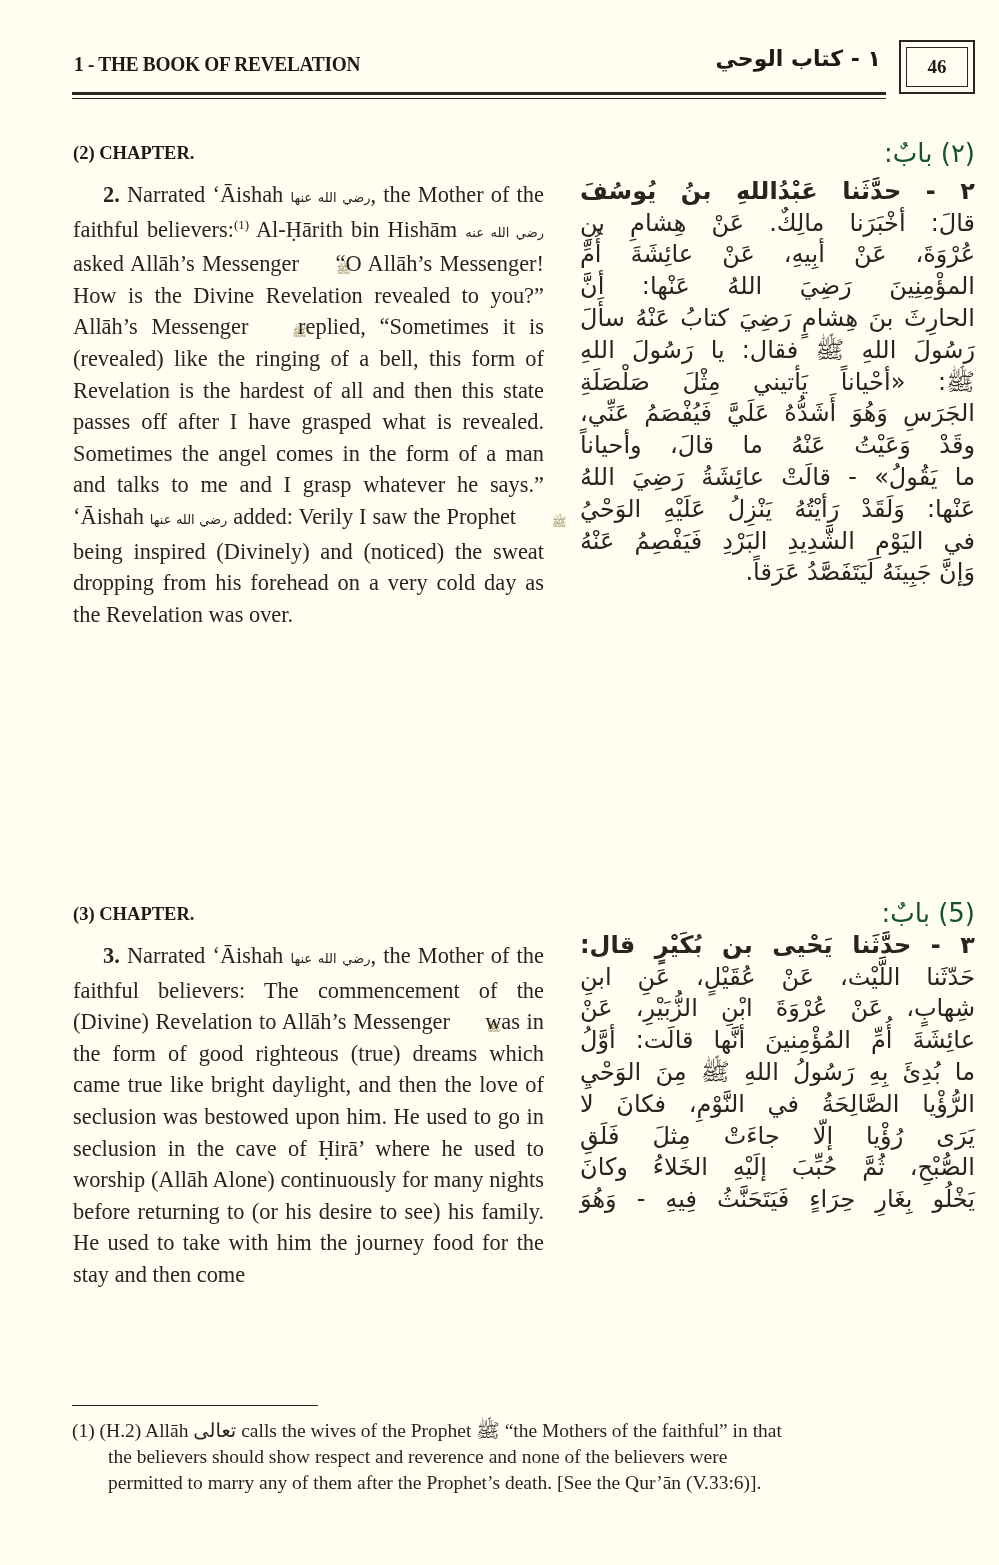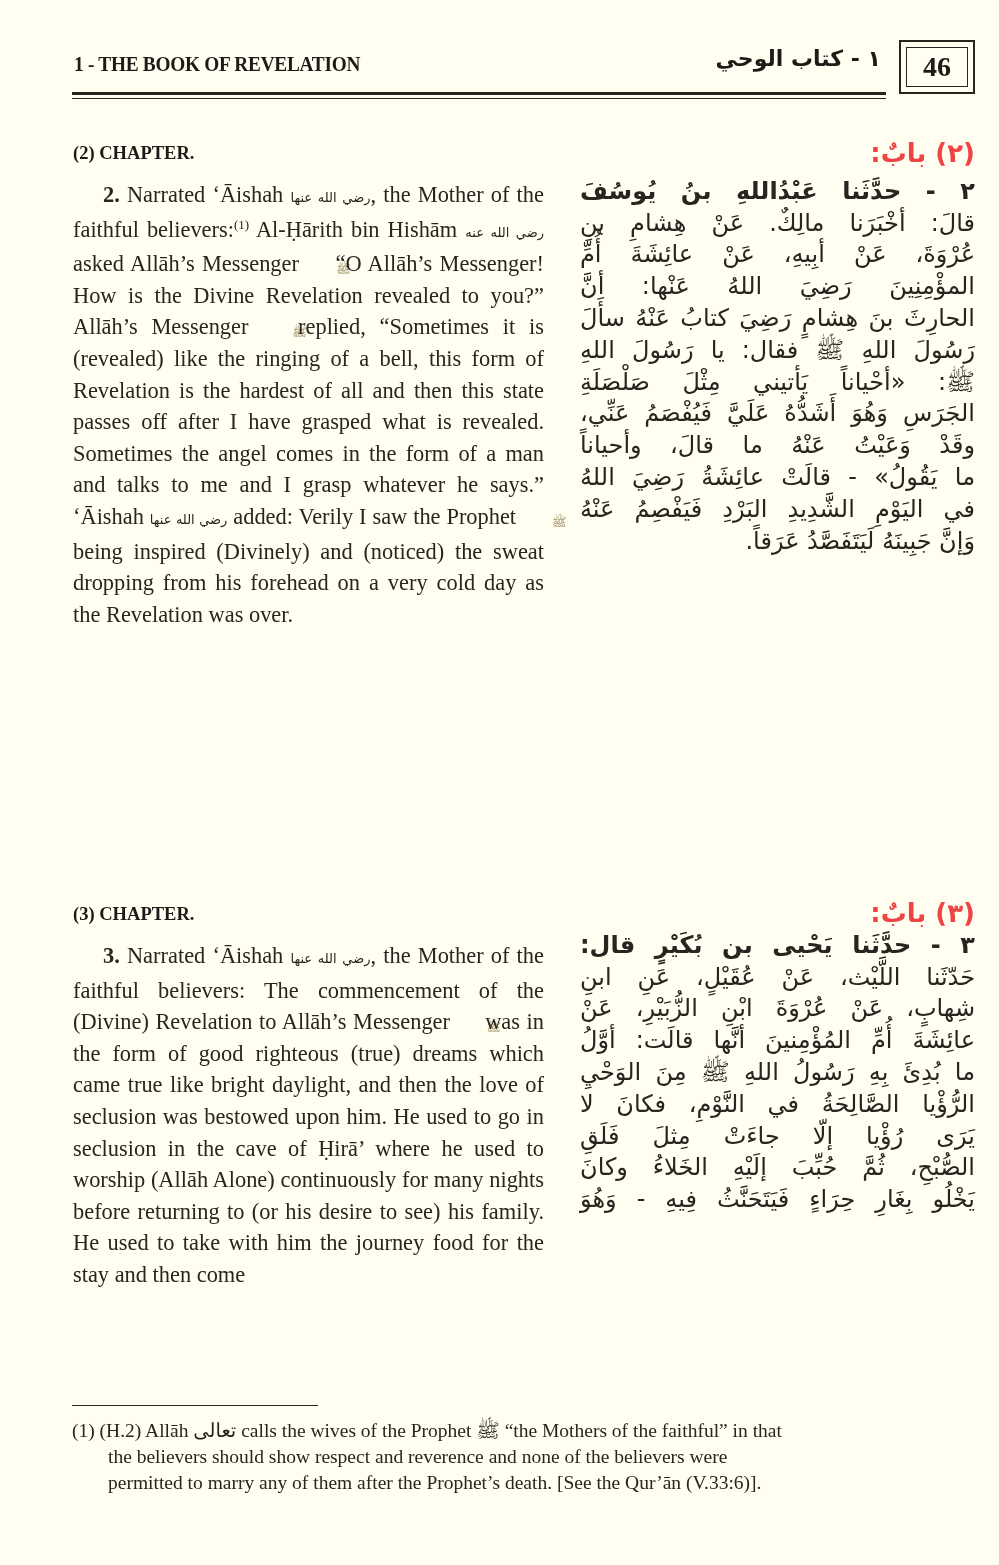--- a/index.html
+++ b/index.html
@@ -28,21 +28,21 @@
   .rule-thick { position: absolute; left: 72px; top: 92px; width: 814px; height: 3px; background: #2a2420; }
   .rule-thin  { position: absolute; left: 72px; top: 98px; width: 814px; height: 1px; background: #2a2420; }
   .page-box {
     position: absolute; left: 899px; top: 40px; width: 76px; height: 54px;
     border: 2px solid #2a2420; box-sizing: border-box;
   }
   .page-box-inner {
     position: absolute; left: 5px; top: 5px; right: 5px; bottom: 5px;
     border: 1.5px solid #2a2420;
     display: flex; align-items: center; justify-content: center;
-    font-weight: bold; font-size: 28px; color: #1e1a17; font-family: Liberation Serif, serif;
+    font-weight: bold; font-size: 19px; color: #1e1a17; font-family: Liberation Serif, serif;
   }
 
   
   .en-col { position: absolute; left: 73px; width: 471px; }
   .chapter-head {
     font-weight: bold; font-size: 19.5px; color: #1e1a17;
     transform: scaleX(0.95); transform-origin: left center;
   }
   .en-para {
     font-size: 22.4px; line-height: 31.6px; text-align: justify;
@@ -57,21 +57,21 @@
   sup { font-size: 13px; line-height: 0; }
 
   
   .ar-col {
     position: absolute; left: 580px; width: 395px;
     direction: rtl; text-align: justify;
     font-family: "DejaVu Sans", sans-serif;
     font-size: 24px; line-height: 31.8px; color: #2a2420;
   }
   .ar-chapter {
-    font-weight: bold; font-size: 26px; color: #ef4444;
+    font-weight: normal; font-size: 26px; color: #14532d;
   }
   .ar-line { display: block; text-align-last: justify; white-space: nowrap; }
   .ar-line.last { text-align-last: right; }
   .ar-bold { font-weight: bold; }
 
   
   .fn-rule { position: absolute; left: 72px; top: 1405px; width: 246px; height: 1px; background: #2a2420; }
   .footnote {
     position: absolute; left: 72px; top: 1418px; width: 900px;
     font-family: "Liberation Serif", serif; font-size: 19.5px; line-height: 26px;
@@ -113,37 +113,38 @@
       <span class="ar-line ar-bold">٢ - حدَّثَنا عَبْدُاللهِ بنُ يُوسُفَ</span>
       <span class="ar-line">قالَ: أخْبَرَنا مالِكٌ. عَنْ هِشامِ بنِ</span>
       <span class="ar-line">عُرْوَةَ، عَنْ أبِيهِ، عَنْ عائِشَةَ أُمِّ</span>
       <span class="ar-line">المؤْمِنِينَ رَضِيَ اللهُ عَنْها: أنَّ</span>
       <span class="ar-line">الحارِثَ بنَ هِشامٍ رَضِيَ كتابُ عَنْهُ سأَلَ</span>
       <span class="ar-line">رَسُولَ اللهِ ﷺ فقال: يا رَسُولَ اللهِ</span>
       <span class="ar-line">ﷺ: «أحْياناً يَأتيني مِثْلَ صَلْصَلَةِ</span>
       <span class="ar-line">الجَرَسِ وَهُوَ أَشَدُّهُ عَلَيَّ فَيُفْصَمُ عَنِّي،</span>
       <span class="ar-line">وقَدْ وَعَيْتُ عَنْهُ ما قالَ، وأحياناً</span>
       <span class="ar-line">ما يَقُولُ» - قالَتْ عائِشَةُ رَضِيَ اللهُ</span>
+      <span class="ar-line">عَنْها: وَلَقَدْ رَأيْتُهُ يَنْزِلُ عَلَيْهِ الوَحْيُ</span>
       <span class="ar-line">في اليَوْمِ الشَّدِيدِ البَرْدِ فَيَفْصِمُ عَنْهُ</span>
       <span class="ar-line last">وَإنَّ جَبِينَهُ لَيَتَفَصَّدُ عَرَقاً.</span>
     </div>
   </div>
 
   <div class="en-col" style="top:903px;">
     <div class="chapter-head">(3) CHAPTER.</div>
     <p class="en-para" style="margin:15px 0 0 0;">
       <span class="num">3.</span>
       <span>Narrated ‘Āishah</span>
       <span class="ar-inline">رضي الله عنها</span><span>, the Mother of the faithful believers: The commencement of the (Divine) Revelation to Allāh’s Messenger</span>
       <span class="saw">ﷺ</span><span> was in the form of good righteous (true) dreams which came true like bright daylight, and then the love of seclusion was bestowed upon him. He used to go in seclusion in the cave of Ḥirā’ where he used to worship (Allāh Alone) continuously for many nights before returning to (or his desire to see) his family. He used to take with him the journey food for the stay and then come</span>
     </p>
   </div>
 
   <div class="ar-col" style="top:898px;">
-    <div class="ar-chapter">(٣) بابٌ:</div>
+    <div class="ar-chapter">(5) بابٌ:</div>
     <div style="">
       <span class="ar-line ar-bold">٣ - حدَّثَنا يَحْيى بن بُكَيْرٍ قال:</span>
       <span class="ar-line">حَدّثَنا اللَّيْث، عَنْ عُقَيْلٍ، عَنِ ابنِ</span>
       <span class="ar-line">شِهابٍ، عَنْ عُرْوَةَ ابْنِ الزُّبَيْرِ، عَنْ</span>
       <span class="ar-line">عائِشَةَ أُمِّ المُؤْمِنينَ أنَّها قالَت: أوَّلُ</span>
       <span class="ar-line">ما بُدِئَ بِهِ رَسُولُ اللهِ ﷺ مِنَ الوَحْيِ</span>
       <span class="ar-line">الرُّؤْيا الصَّالِحَةُ في النَّوْمِ، فكانَ لا</span>
       <span class="ar-line">يَرَى رُؤْيا إلّا جاءَتْ مِثلَ فَلَقِ</span>
       <span class="ar-line">الصُّبْحِ، ثُمَّ حُبِّبَ إلَيْهِ الخَلاءُ وكانَ</span>
       <span class="ar-line">يَخْلُو بِغَارِ حِرَاءٍ فَيَتَحَنَّثُ فِيهِ - وَهُوَ</span>

